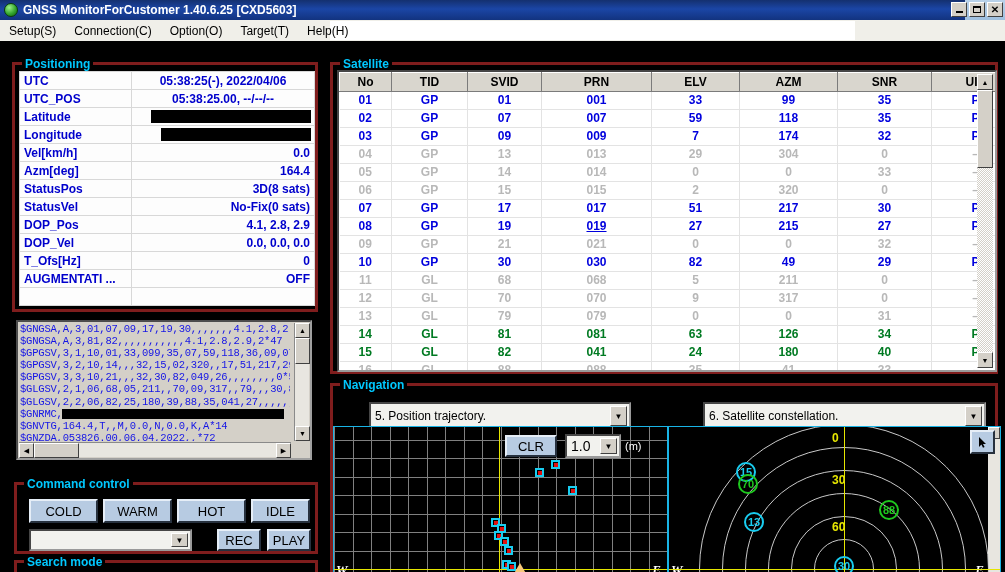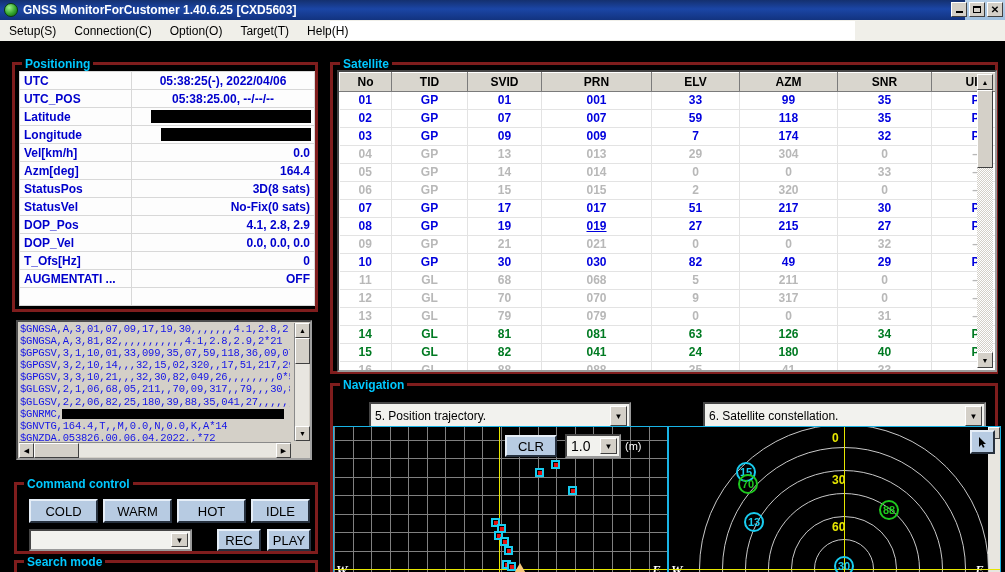--- a/index.html
+++ b/index.html
@@ -350,21 +350,21 @@
             <td class="k"></td>
             <td class="v"></td>
           </tr>
         </tbody>
     </table>
   </div>
 
   <div id="nmea">
     <div class="nmea-lines" id="nmea-lines">
         <div>$GNGSA,A,3,01,07,09,17,19,30,,,,,,,4.1,2.8,2.9</div>
-        <div>$GNGSA,A,3,81,82,,,,,,,,,,,4.1,2.8,2.9,2*21</div>
+        <div>$GNGSA,A,3,81,82,,,,,,,,,,,4.1,2.8,2.9,2*47</div>
         <div>$GPGSV,3,1,10,01,33,099,35,07,59,118,36,09,07,</div>
         <div>$GPGSV,3,2,10,14,,,32,15,02,320,,17,51,217,29,</div>
         <div>$GPGSV,3,3,10,21,,,32,30,82,049,26,,,,,,,,0*5</div>
         <div>$GLGSV,2,1,06,68,05,211,,70,09,317,,79,,,30,81</div>
         <div>$GLGSV,2,2,06,82,25,180,39,88,35,041,27,,,,,,,</div>
         <div>$GNRMC,<span class="nmea-redact" style="left: 42px; width: 222px;"></span></div>
         <div>$GNVTG,164.4,T,,M,0.0,N,0.0,K,A*14</div>
         <div>$GNZDA,053826.00,06,04,2022,,*72</div>
       </div>
     <div class="sb-v">

